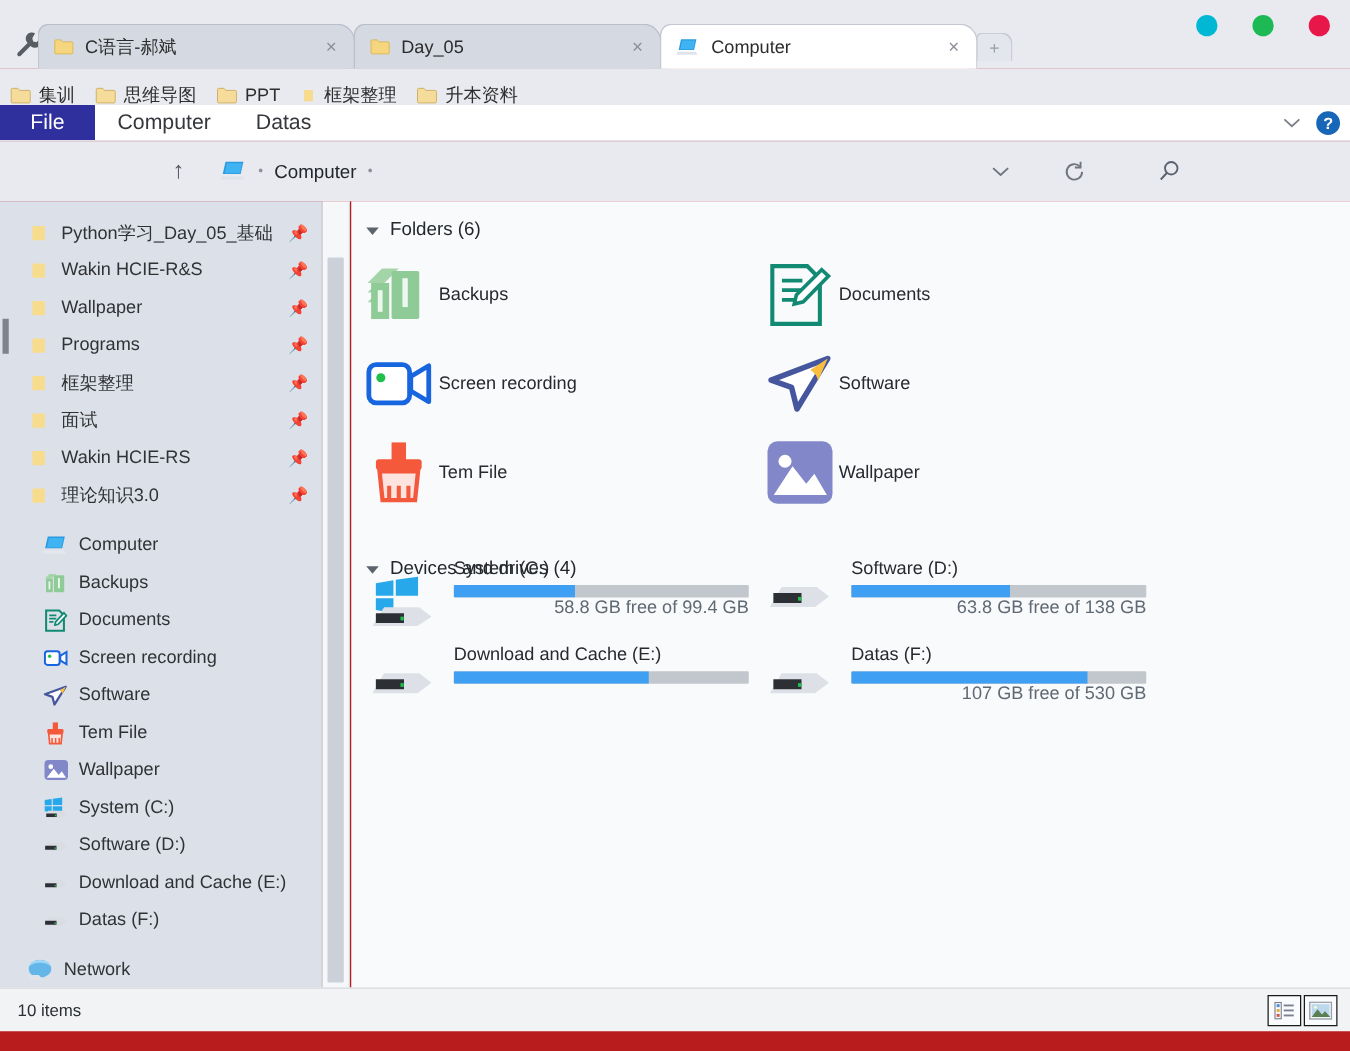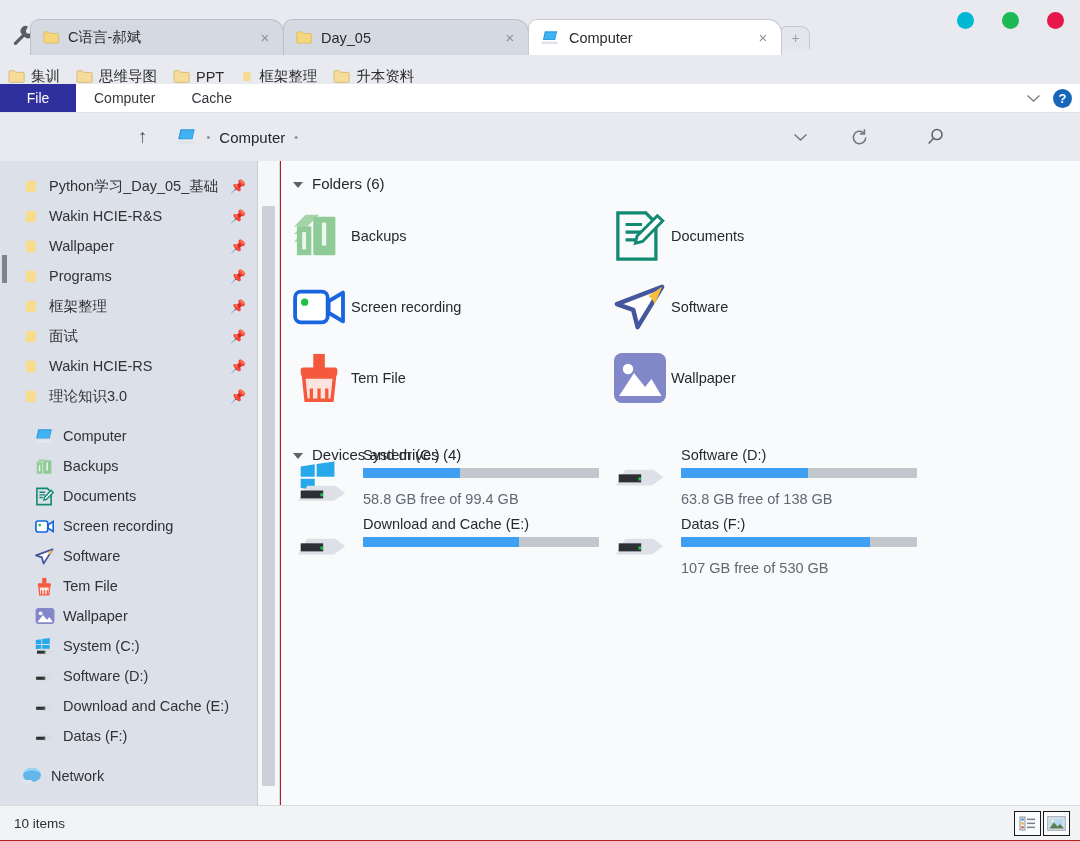--- a/index.html
+++ b/index.html
@@ -74,21 +74,21 @@
   .bm .bmico { margin-right: 6px; width: 17px; height: 15px; }
 
   
   .ribbon {
     position: absolute; left: 0; top: 84px; width: 1080px; height: 29px;
     background: #ffffff; border-bottom: 1px solid #dfe1e6;
     display: flex; align-items: stretch;
   }
   .ribtab {
     display: flex; align-items: center; justify-content: center;
-    font-size: 14px; color: #35373c; padding: 0 18px;
+    font-size: 17px; color: #35373c; padding: 0 18px;
   }
   .ribtab.file {
     background: #2f2f9e; color: #ffffff; width: 76px; padding: 0;
   }
   .ribbon-right { margin-left: auto; display: flex; align-items: center; padding-right: 8px; gap: 12px;}
   .helpbtn {
     width: 19px; height: 19px; border-radius: 50%;
     background: #1766b8; color: #fff; font-size: 13px; font-weight: bold;
     display: flex; align-items: center; justify-content: center;
   }
@@ -164,25 +164,25 @@
   .drive {
     position: absolute; display: flex; align-items: flex-start;
   }
   .drive .dicon { width: 74px; flex: 0 0 auto; display:flex; align-items:center; justify-content:center; padding-top: 14px;}
   .drive .dinfo { padding-top: 0px; }
   .drive .dname { font-size: 14.5px; color: #26292e; white-space: nowrap; margin-bottom: 5px;}
   .bar-track {
     width: 236px; height: 10px; background: #c2c7cd; border-radius: 1px; overflow: hidden;
   }
   .bar-fill { height: 100%; background: #3fa0f3; }
-  .dfree { font-size: 14.5px; color: #5f6973; margin-top: 13px; white-space: nowrap;}
+  .dfree { font-size: 14.5px; color: #5f6973; margin-top: 0; white-space: nowrap; text-align: right;}
 
   
   .statusbar {
-    position: absolute; left: 0; bottom: 1px; width: 1080px; height: 35px;
+    position: absolute; left: 0; bottom: 16px; width: 1080px; height: 35px;
     background: #f1f3f5; border-top: 1px solid #d7dade;
     display: flex; align-items: center;
   }
   .status-text { font-size: 13.5px; color: #2b2e33; margin-left: 14px; }
   .viewbtns { margin-left: auto; display: flex; margin-right: 10px; }
   .vbtn {
     width: 27px; height: 25px; border: 1px solid #1a1a1a;
     display: flex; align-items: center; justify-content: center;
     background: #fafbfc;
   }
@@ -262,21 +262,21 @@
       <svg class="bmico" viewBox="0 0 20 18">
         <path d="M1 3.2a1.2 1.2 0 0 1 1.2-1.2h5l1.8 2h9a1.2 1.2 0 0 1 1.2 1.2v9.6a1.2 1.2 0 0 1-1.2 1.2H2.2A1.2 1.2 0 0 1 1 14.8z" fill="#f6dc9a" stroke="#cfae62" stroke-width="0.9"></path>
       </svg>
       <span>升本资料</span>
     </div>
   </div>
 
   <div class="ribbon">
     <div class="ribtab file">File</div>
     <div class="ribtab">Computer</div>
-    <div class="ribtab">Cache</div>
+    <div class="ribtab">Datas</div>
     <div class="ribbon-right">
       <svg width="15" height="10" viewBox="0 0 15 10">
         <path d="M1.5 2.5 L7.5 8 L13.5 2.5" fill="none" stroke="#7a7f88" stroke-width="1.4"></path>
       </svg>
       <div class="helpbtn">?</div>
     </div>
   </div>
 
   <div class="addrbar">
     <div class="nav-up">↑</div>

